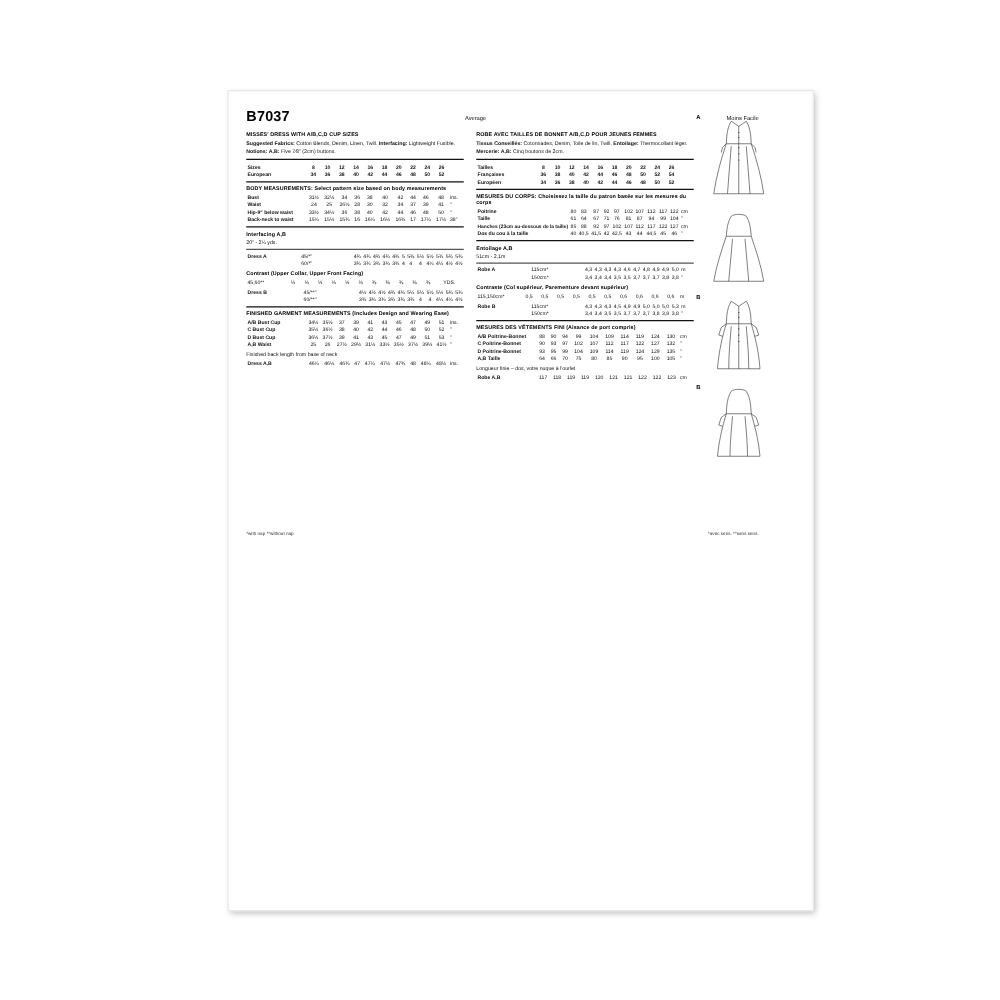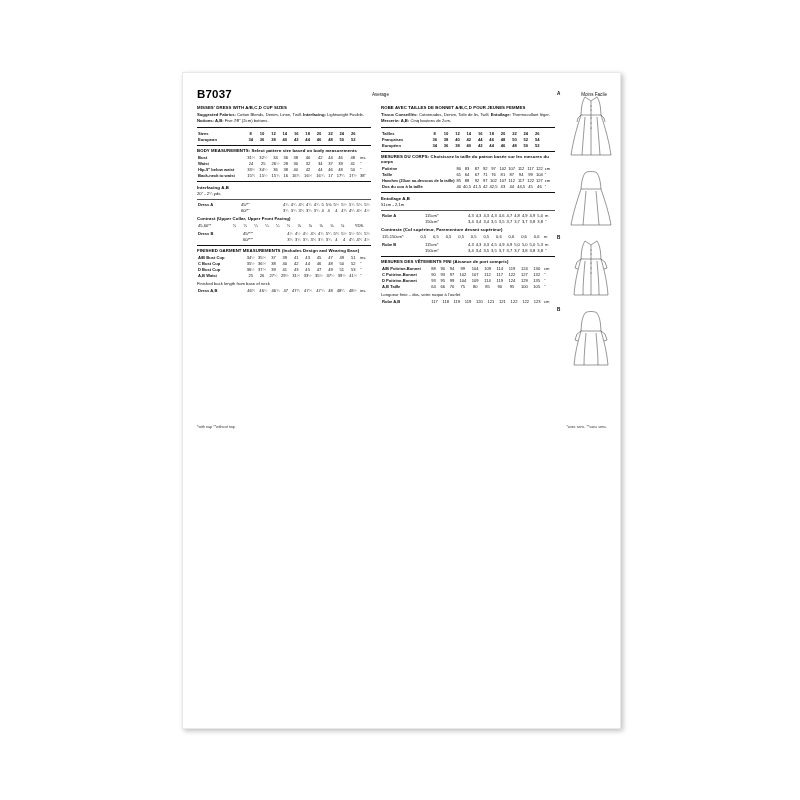--- a/index.html
+++ b/index.html
@@ -10,20 +10,21 @@
     overflow:hidden;
   }
   .page{
     position:absolute;
     left:182px; top:72px;
     width:437px; height:655px;
     background:#ffffff;
     box-shadow:2px 2px 5px rgba(0,0,0,.25);
     border:1px solid #e8e8e8;
     overflow:hidden;
+    padding-left:30px;
   }
   .sheet{
     position:absolute;
     left:0;top:0;width:437px;height:655px;
   }
   
   .hdr{
     position:absolute;left:14px;top:16px;width:410px;
     display:flex;align-items:flex-start;
   }

